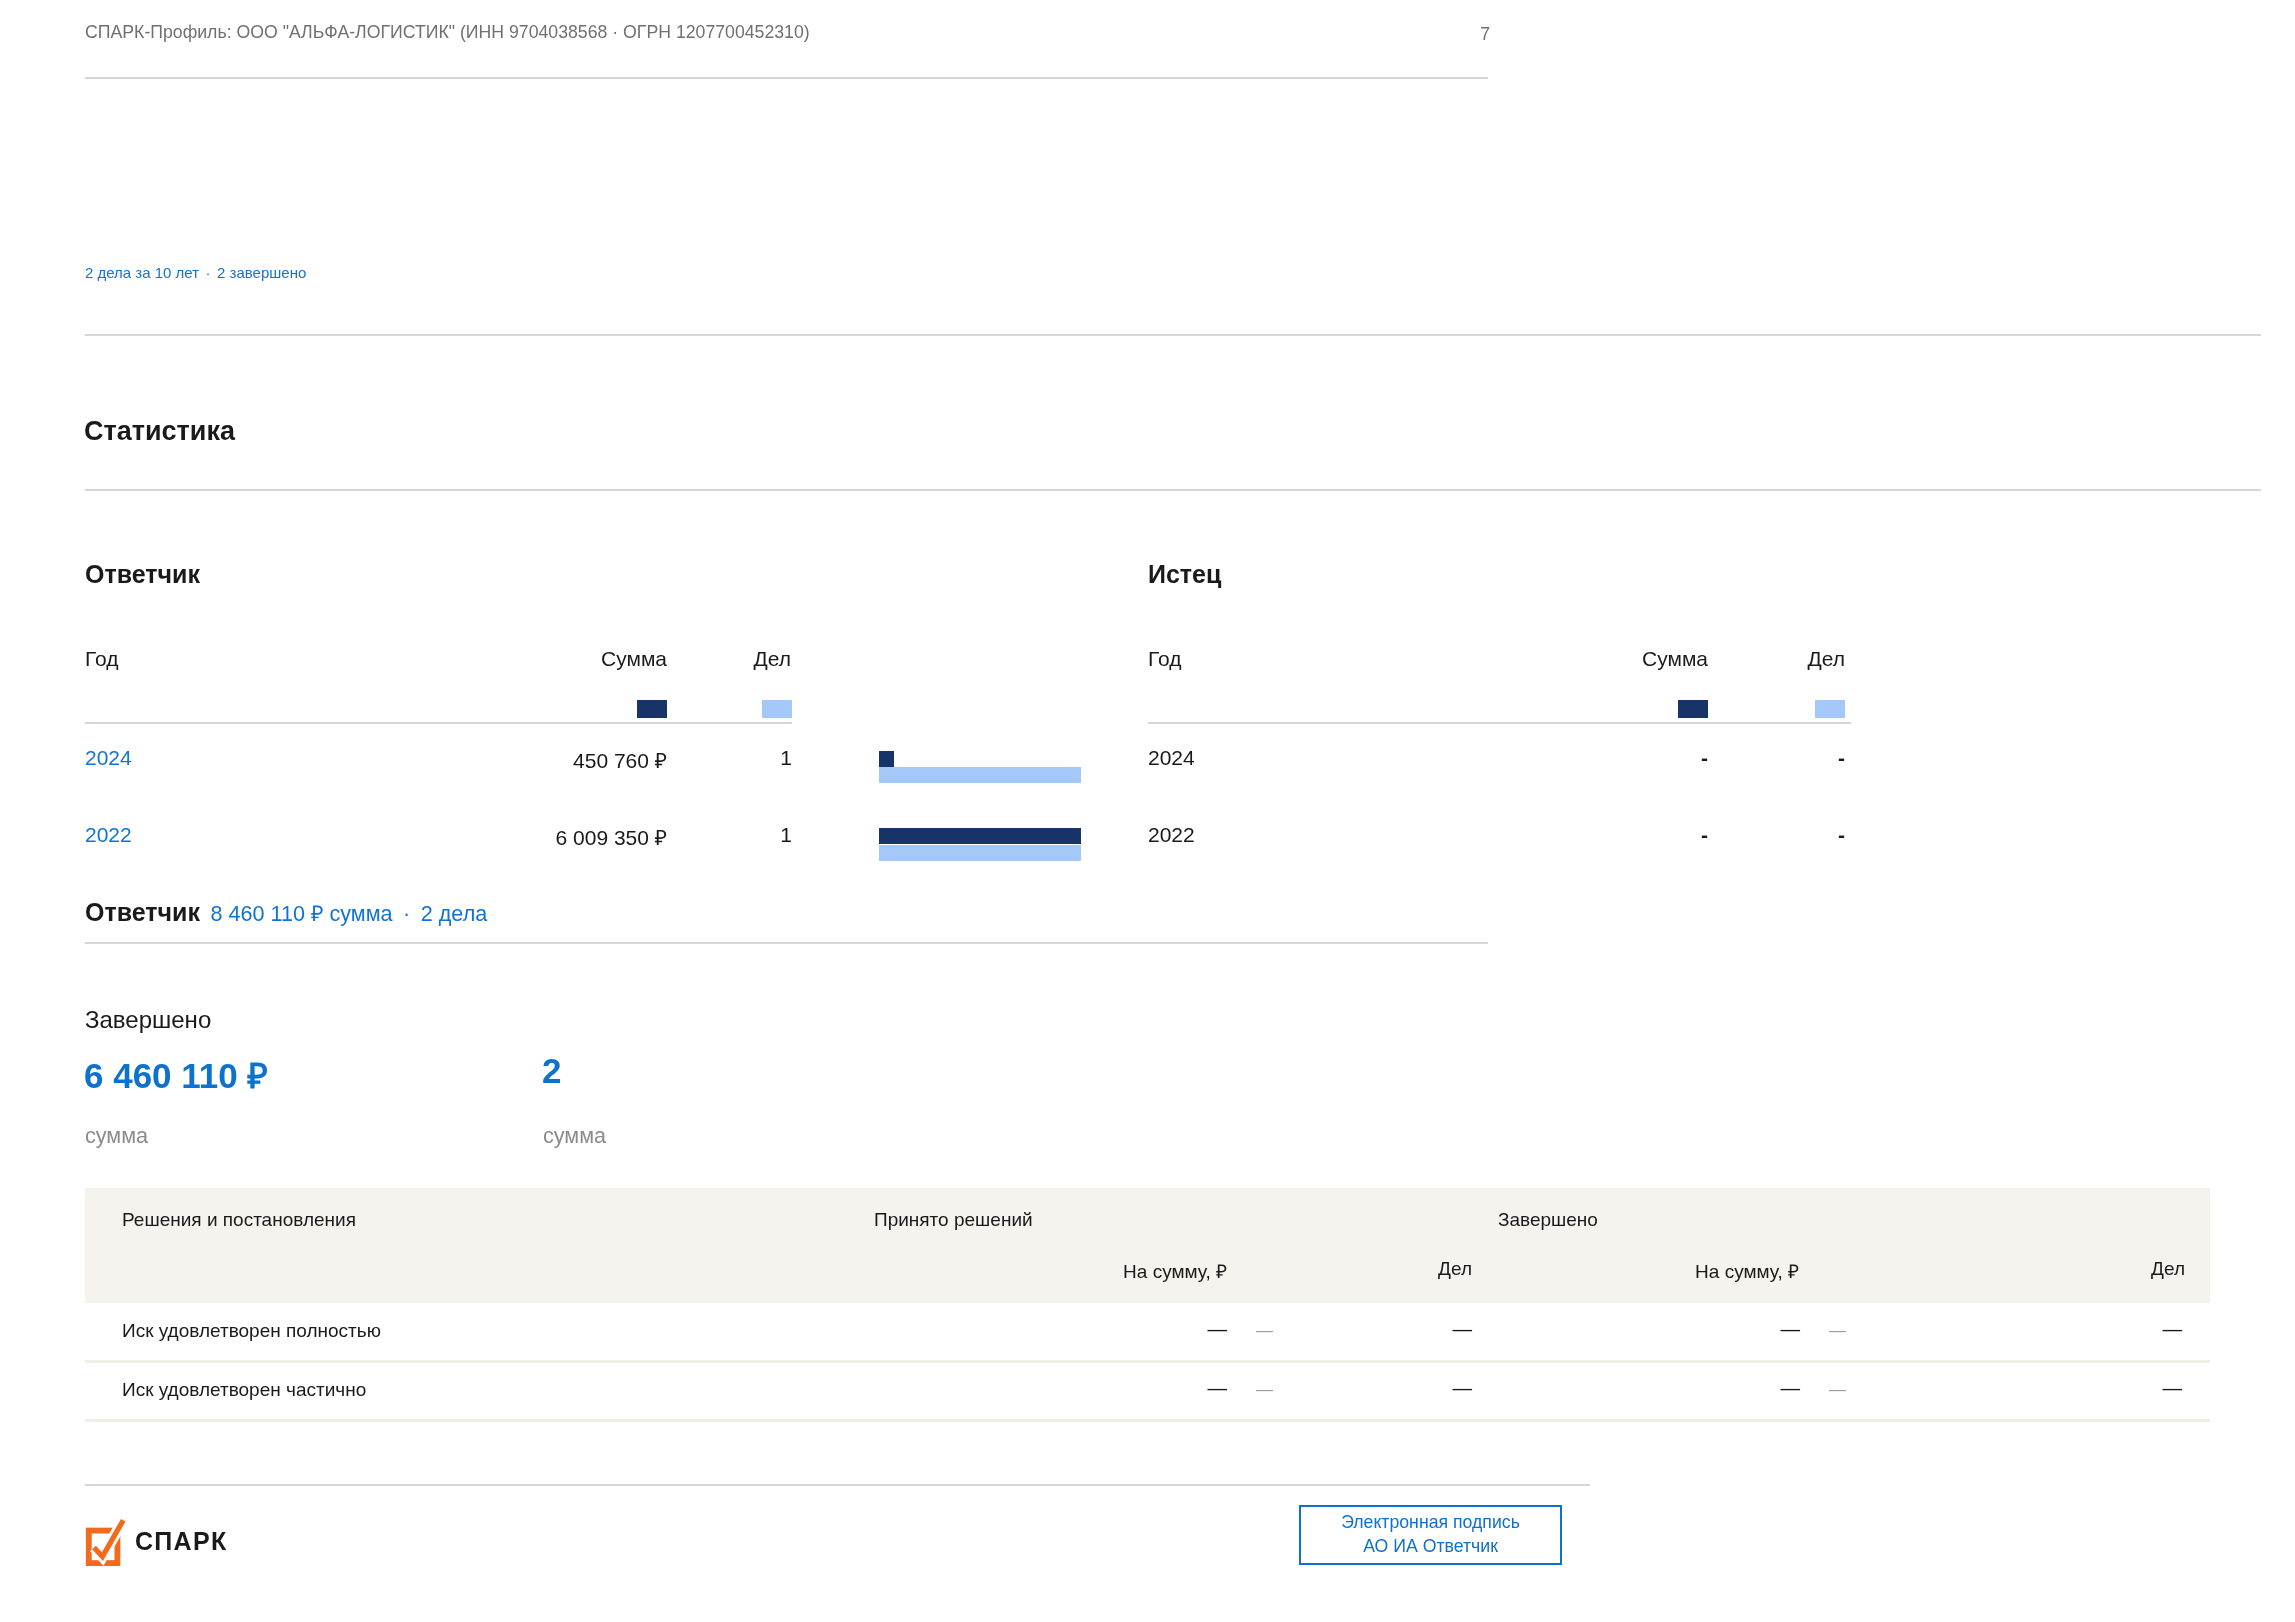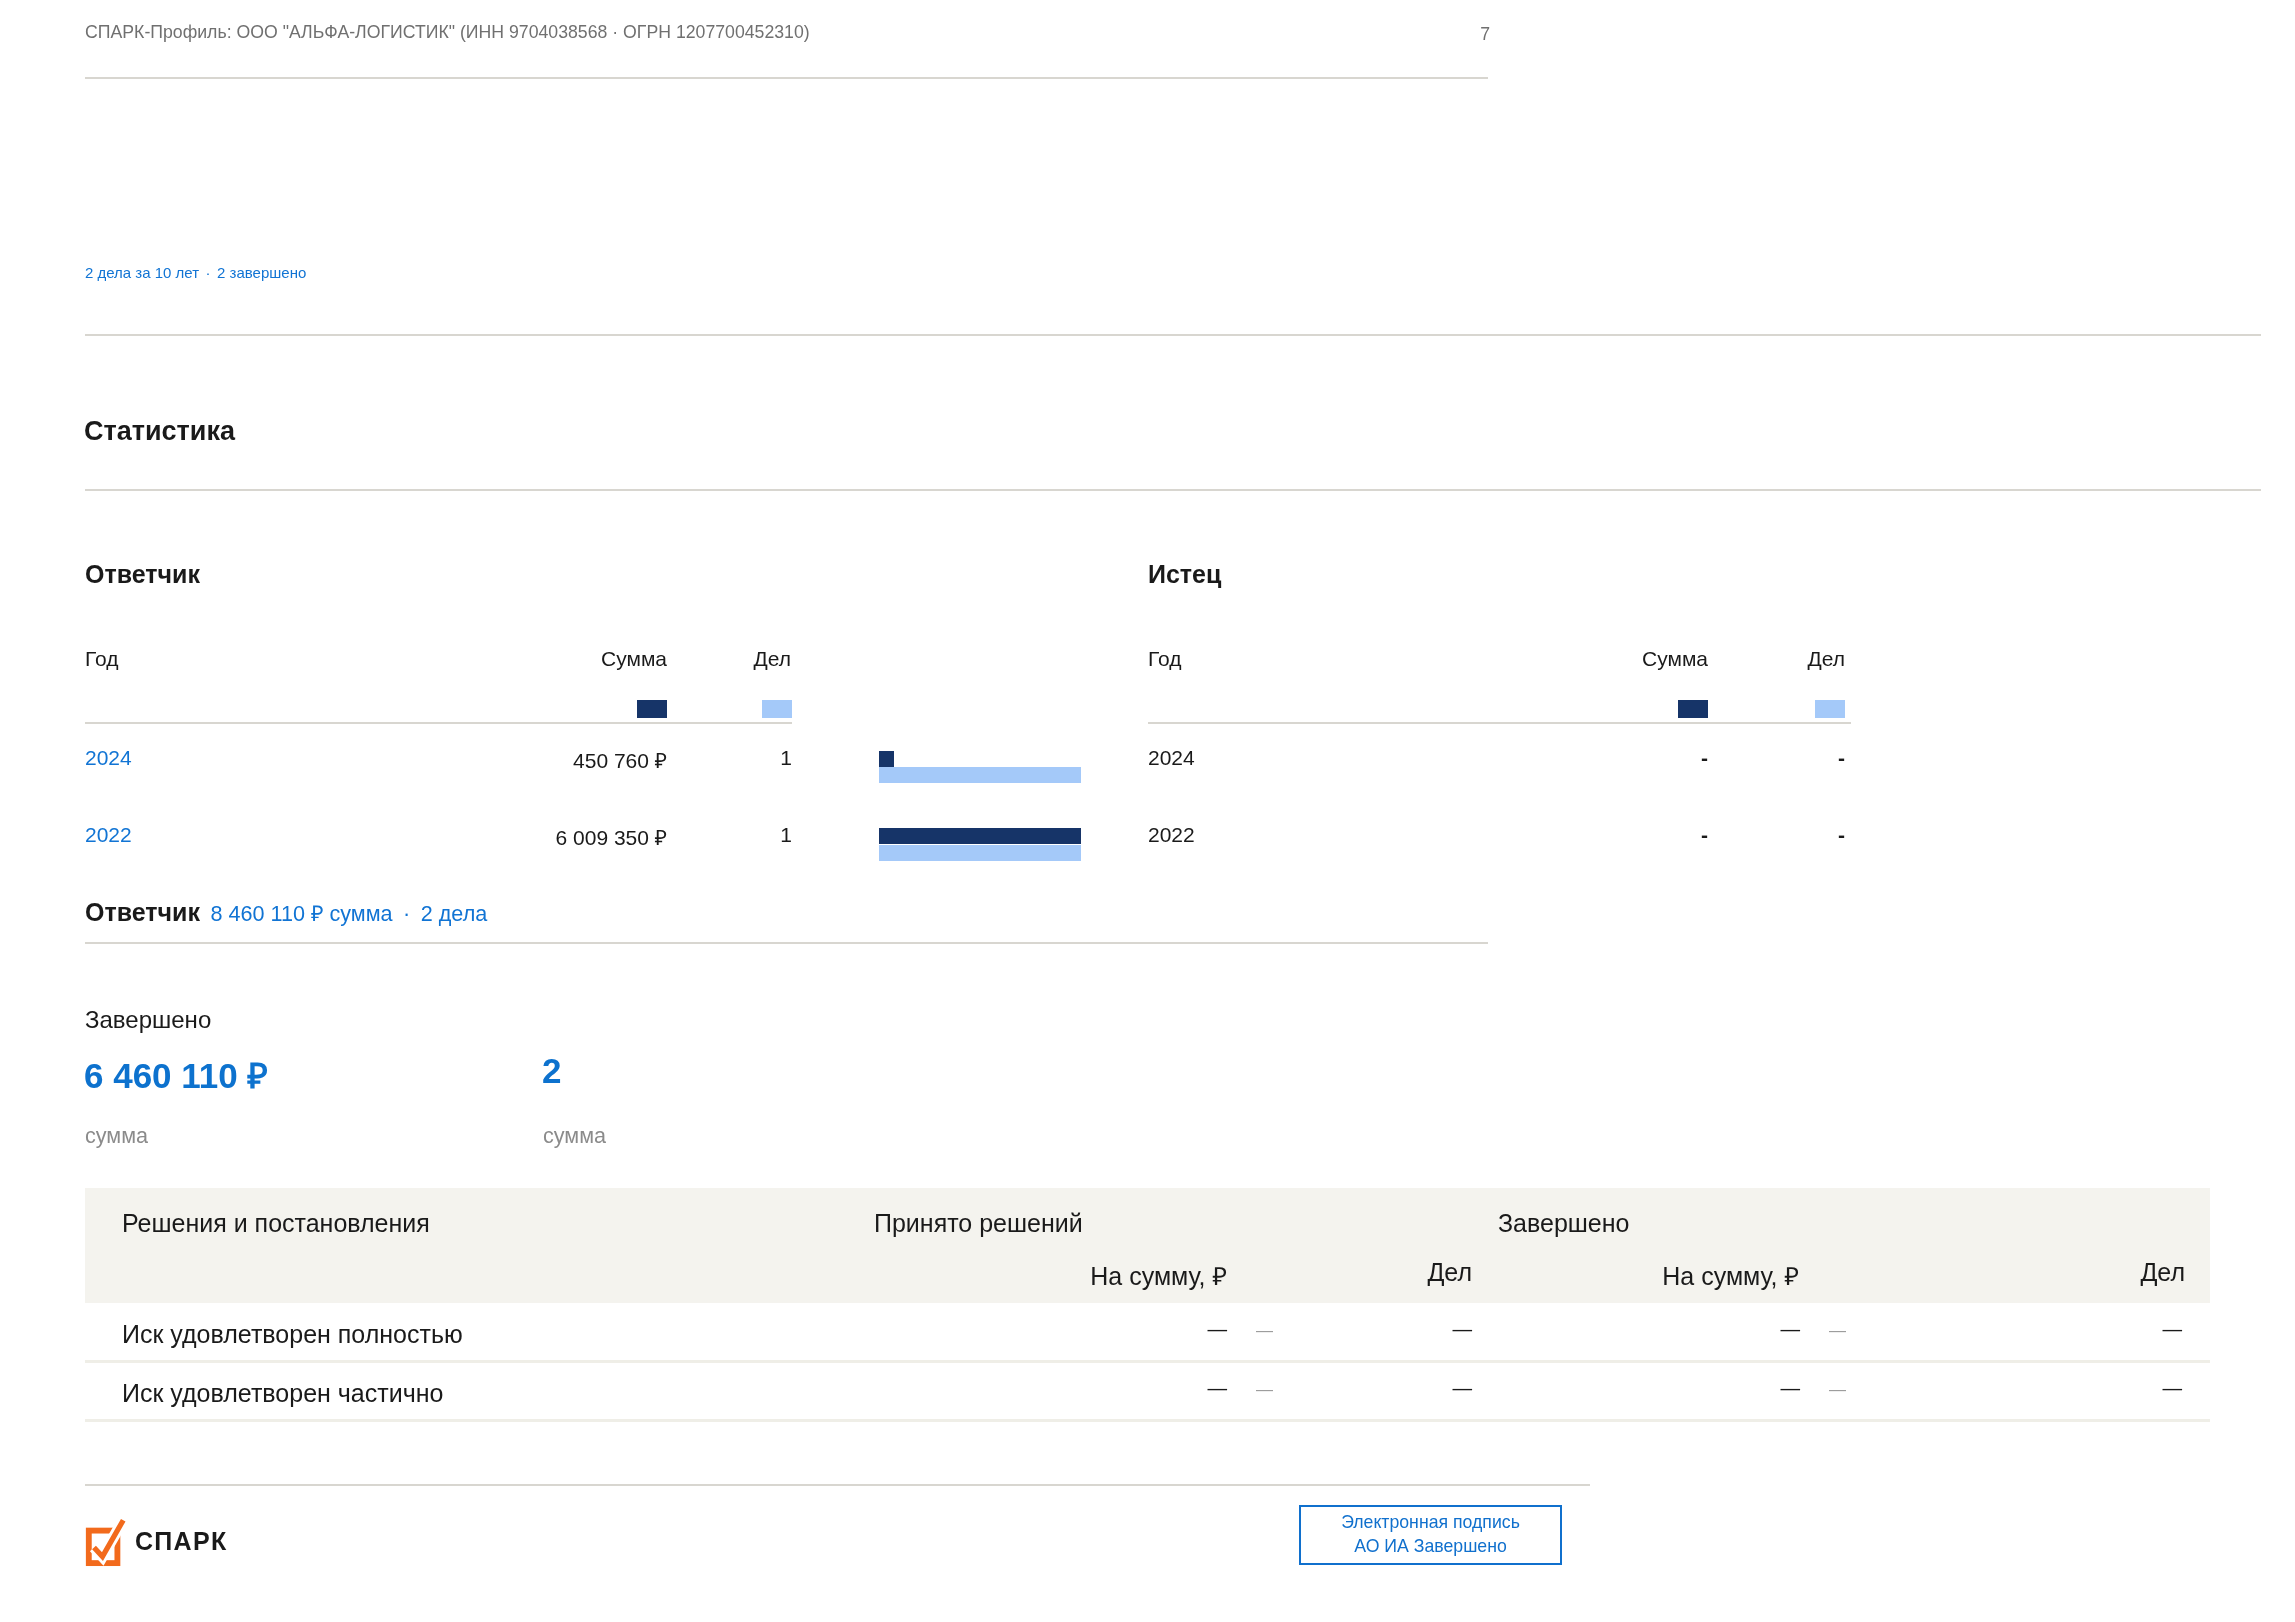--- a/index.html
+++ b/index.html
@@ -27,21 +27,21 @@
   .lightblue{background:#a4c9f9;}
   .barwrap{position:absolute;width:202px;height:16.4px;}
   .bar{height:100%;}
   .total-line{display:flex;align-items:baseline;gap:10.5px;}
   .total-label{font-size:25px;font-weight:700;}
   .total-val{font-size:21.6px;color:#1174d4;}
   .fin-h{font-size:24px;}
   .bignum{font-size:35px;font-weight:700;color:#0d72ce;}
   .smallgray{font-size:21.6px;color:#8b8b8b;}
   .tbl-bg{position:absolute;background:#f4f3ee;}
-  .tcell{font-size:25px;}
+  .tcell{font-size:19px;}
   .dash{font-size:19.6px;color:#1a1a1a;}
   .dash-gray{font-size:17px;color:#9b9b9b;}
   .hyph{font-size:21px;color:#1a1a1a;font-weight:700;}
   .logo-text{font-size:25px;font-weight:700;letter-spacing:1.3px;color:#1a1a1a;}
   .stamp{
     position:absolute;border:2.6px solid #1070cd;color:#1070cd;
     display:flex;flex-direction:column;align-items:center;justify-content:center;
     font-size:17.7px;line-height:1.35;text-align:center;cursor:pointer;background:#fff;
   }
 </style>
@@ -155,17 +155,17 @@
     <svg width="46" height="52" viewBox="0 0 70 80">
       <rect x="7" y="24" width="44" height="50" fill="#ffffff" stroke="#f26a1c" stroke-width="9"></rect>
       <path d="M15 50 L28 64 L60 8" fill="none" stroke="#ffffff" stroke-width="17"></path>
       <path d="M15 50 L28 64 L60 8" fill="none" stroke="#f26a1c" stroke-width="8"></path>
     </svg>
   </div>
   <div class="abs logo-text" style="left:135px;top:1527px;">СПАРК</div>
 
   <div class="stamp" style="left:1299px;top:1505px;width:259px;height:56px;">
     <span>Электронная подпись</span>
-    <span>АО ИА Завершено</span>
+    <span>АО ИА Ответчик</span>
   </div>
 
 </div>
 
 
 </body></html>

